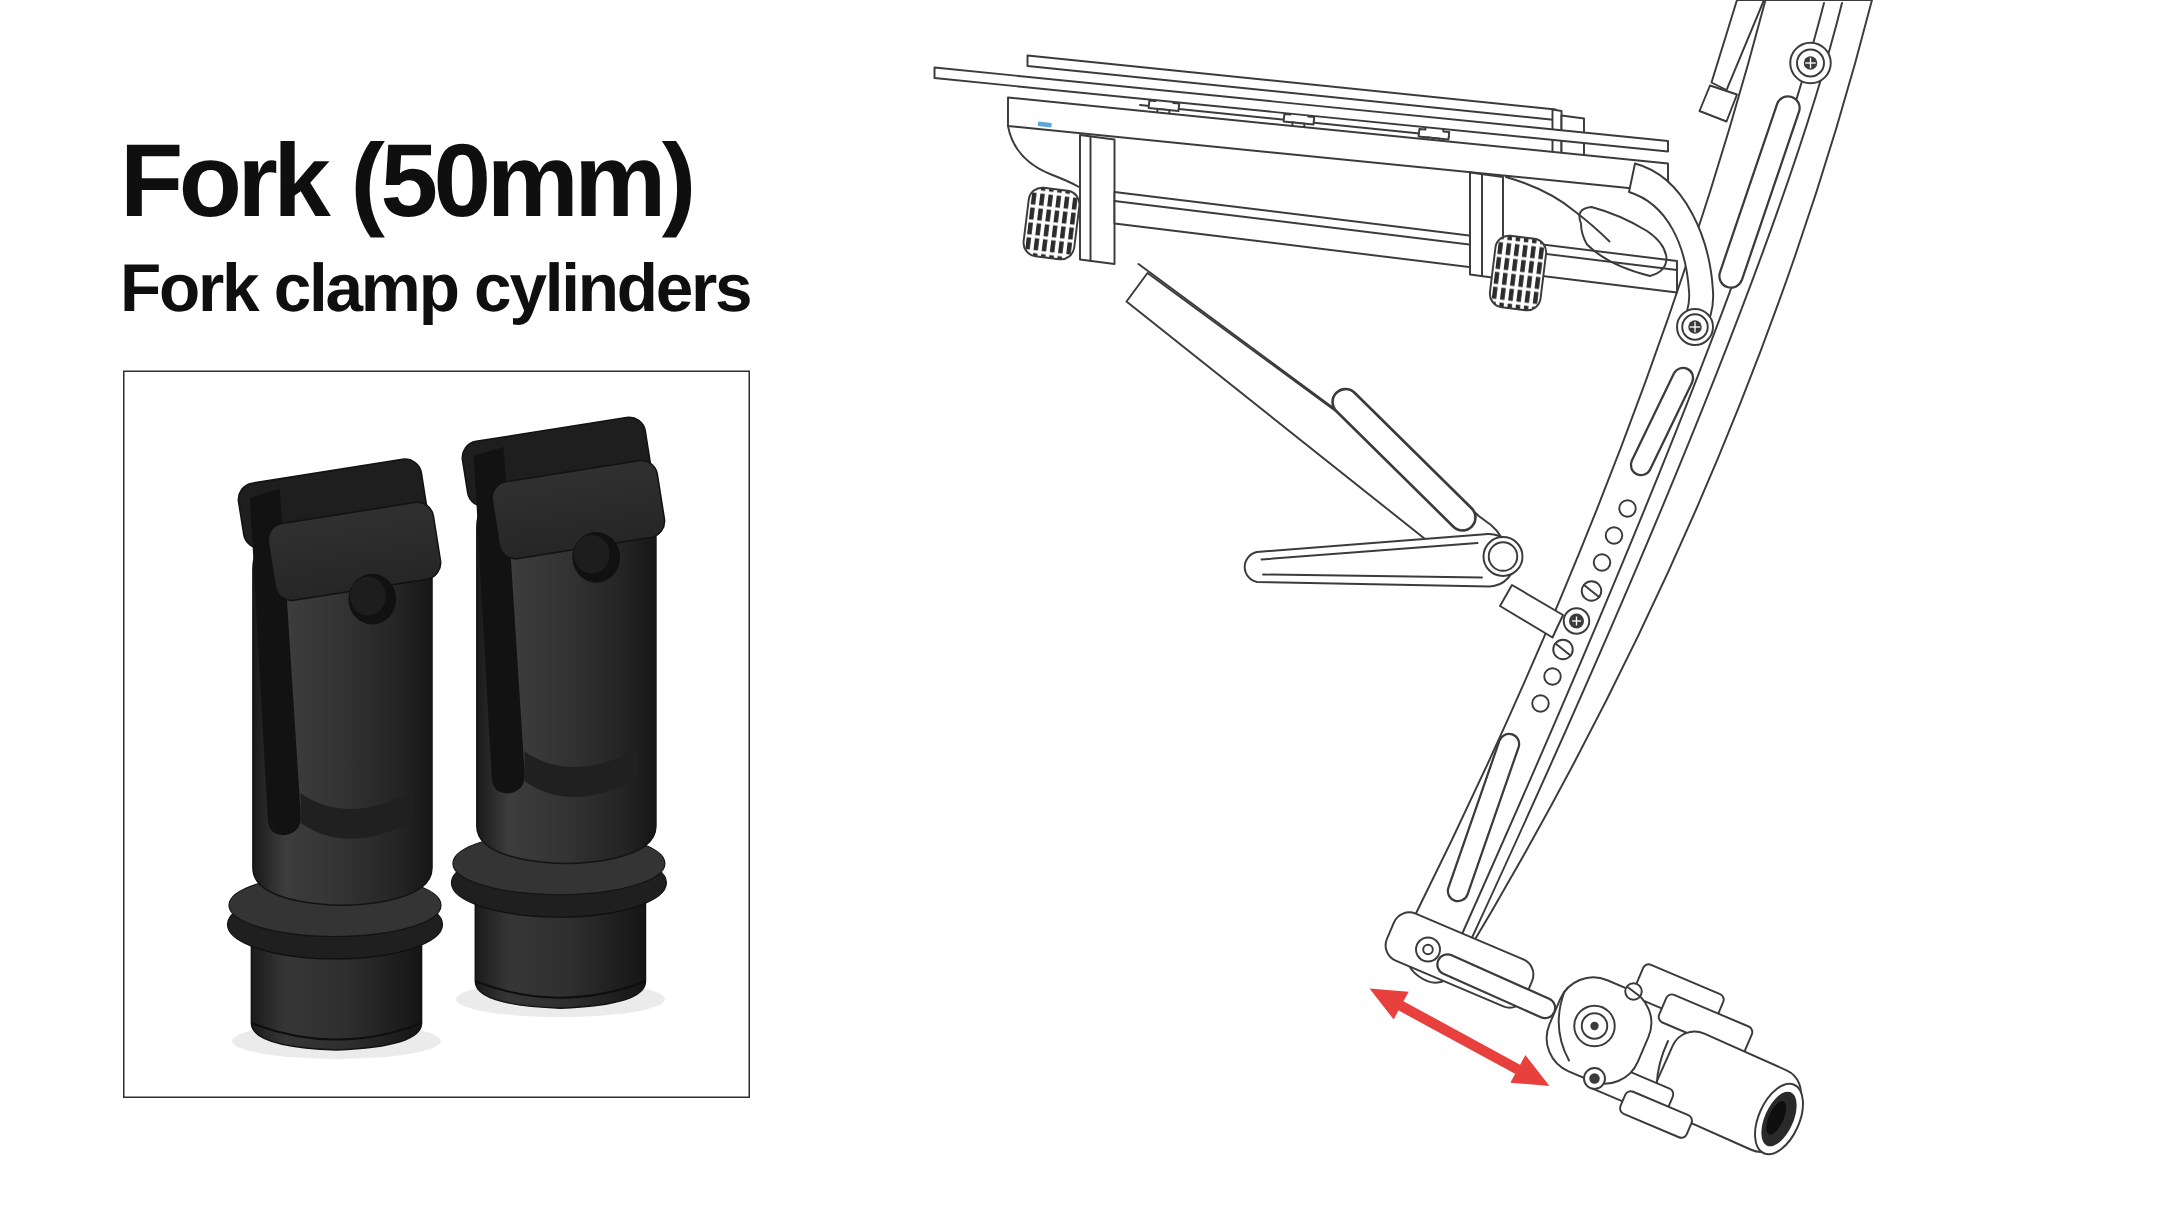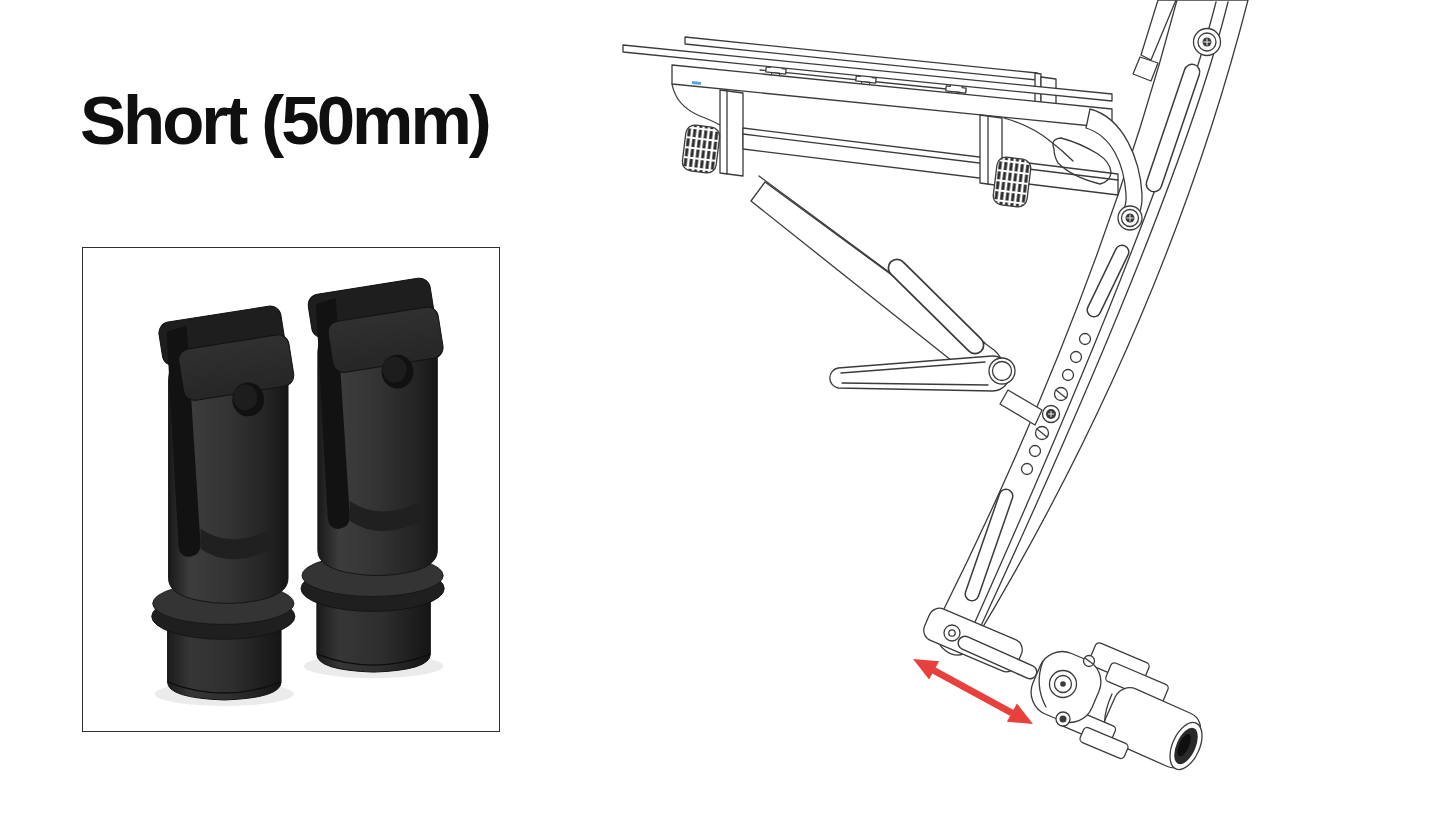--- a/index.html
+++ b/index.html
@@ -20,21 +20,22 @@
   .ln{fill:none;stroke:var(--line);stroke-width:1.3;stroke-linecap:round;stroke-linejoin:round}
   .so{stroke:var(--line);stroke-linecap:round;fill:none}
   .si{stroke:#fff;stroke-linecap:round;fill:none}
 </style>
 </head>
 <body>
 
 <main class="slide">
 
   <header class="title-block">
-    <h1>Short (50mm)</h1>
+    <h1>Fork (50mm)</h1>
+    <h2>Fork clamp cylinders</h2>
   </header>
 
   <figure class="photo-frame">
     <svg viewBox="0 0 418 485" aria-hidden="true">
       <defs>
         <linearGradient id="cylBody" x1="0" y1="0" x2="1" y2="0">
           <stop offset="0" stop-color="#191919"></stop>
             <stop offset="0.18" stop-color="#3d3d3d"></stop>
           <stop offset="0.5" stop-color="#333333"></stop>
             <stop offset="0.82" stop-color="#242424"></stop>

